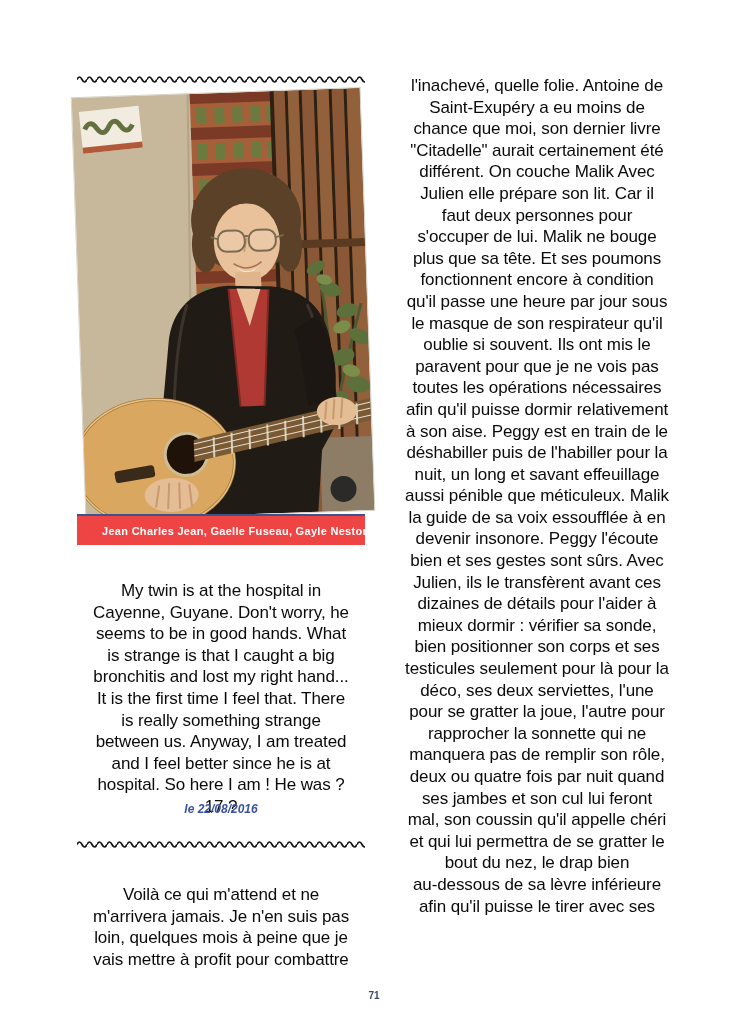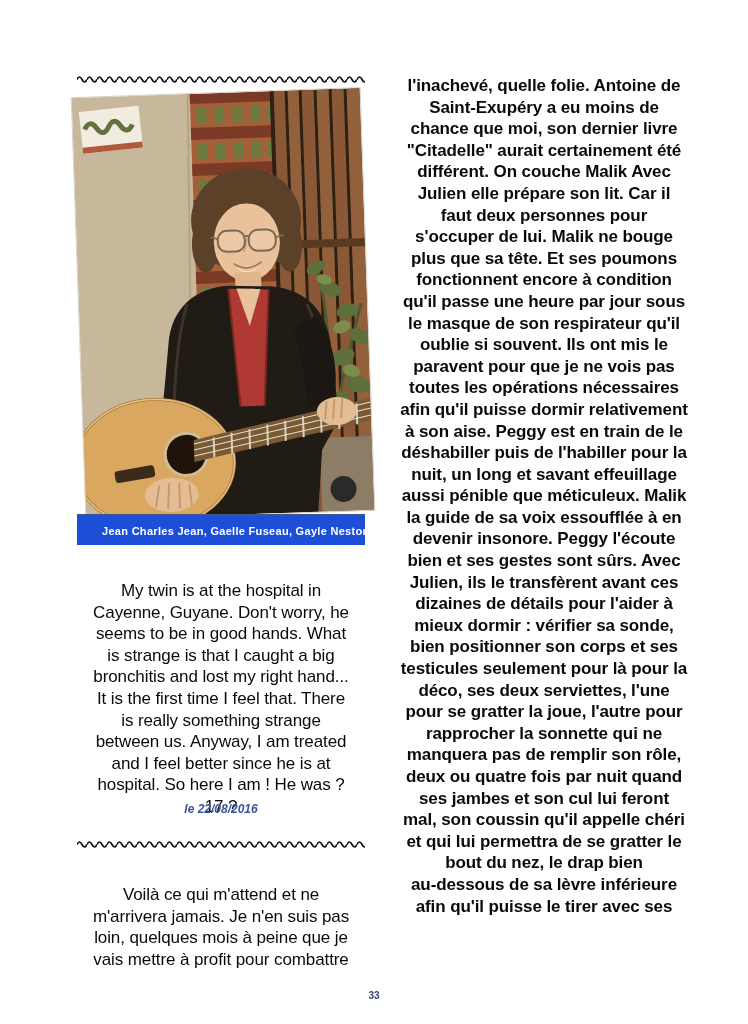--- a/index.html
+++ b/index.html
@@ -14,38 +14,38 @@
   .wavy.top{top:74px;}
   .wavy.mid{top:839px;}
   .photo{
     position:absolute;left:17px;top:93px;width:288px;height:422px;
     transform:rotate(-2deg);transform-origin:50% 50%;
     outline:1px solid #d8d2c6;background:#cfc0a4;overflow:hidden;
   }
   .photo svg{display:block;width:100%;height:100%;}
   .caption-bar{
     position:absolute;left:15px;top:514px;width:288px;height:31px;
-    background:#1d4ed8;display:flex;align-items:center;box-sizing:border-box;
+    background:#ef4444;display:flex;align-items:center;box-sizing:border-box;
     padding-left:13px;border-top:2px solid #3e5290;
   }
   .caption-bar .names{
     color:#ffffff;font-size:11px;font-weight:bold;letter-spacing:.3px;margin-left:12px;
     white-space:nowrap;
   }
   .body-text{
     font-size:17px;line-height:21.6px;text-align:center;white-space:pre-line;
     letter-spacing:-0.1px;
   }
   .post-text{position:absolute;left:0;top:553px;width:318px;margin-top:27px;}
   .post-date{
     position:absolute;left:0;top:802px;width:318px;text-align:center;
     color:#3953a4;font-size:12px;font-weight:bold;font-style:italic;
   }
   .para-left{position:absolute;left:0;top:884px;width:318px;}
-  .para-right{position:absolute;left:7px;top:75px;width:314px;font-weight:bold;}
+  .para-right{position:absolute;left:0;top:75px;width:314px;}
   .page-number{
     position:absolute;left:0;top:990px;width:748px;text-align:center;
     color:#3d4470;font-size:10px;font-weight:bold;
   }
 </style>
 </head>
 <body>
 
 <div class="page">
 
@@ -316,15 +316,15 @@
 manquera pas de remplir son rôle,
 deux ou quatre fois par nuit quand
 ses jambes et son cul lui feront
 mal, son coussin qu'il appelle chéri
 et qui lui permettra de se gratter le
 bout du nez, le drap bien
 au-dessous de sa lèvre inférieure
 afin qu'il puisse le tirer avec ses</div>
   </div>
 
-  <div class="page-number">33</div>
+  <div class="page-number">71</div>
 
 </div>
 
 </body></html>

